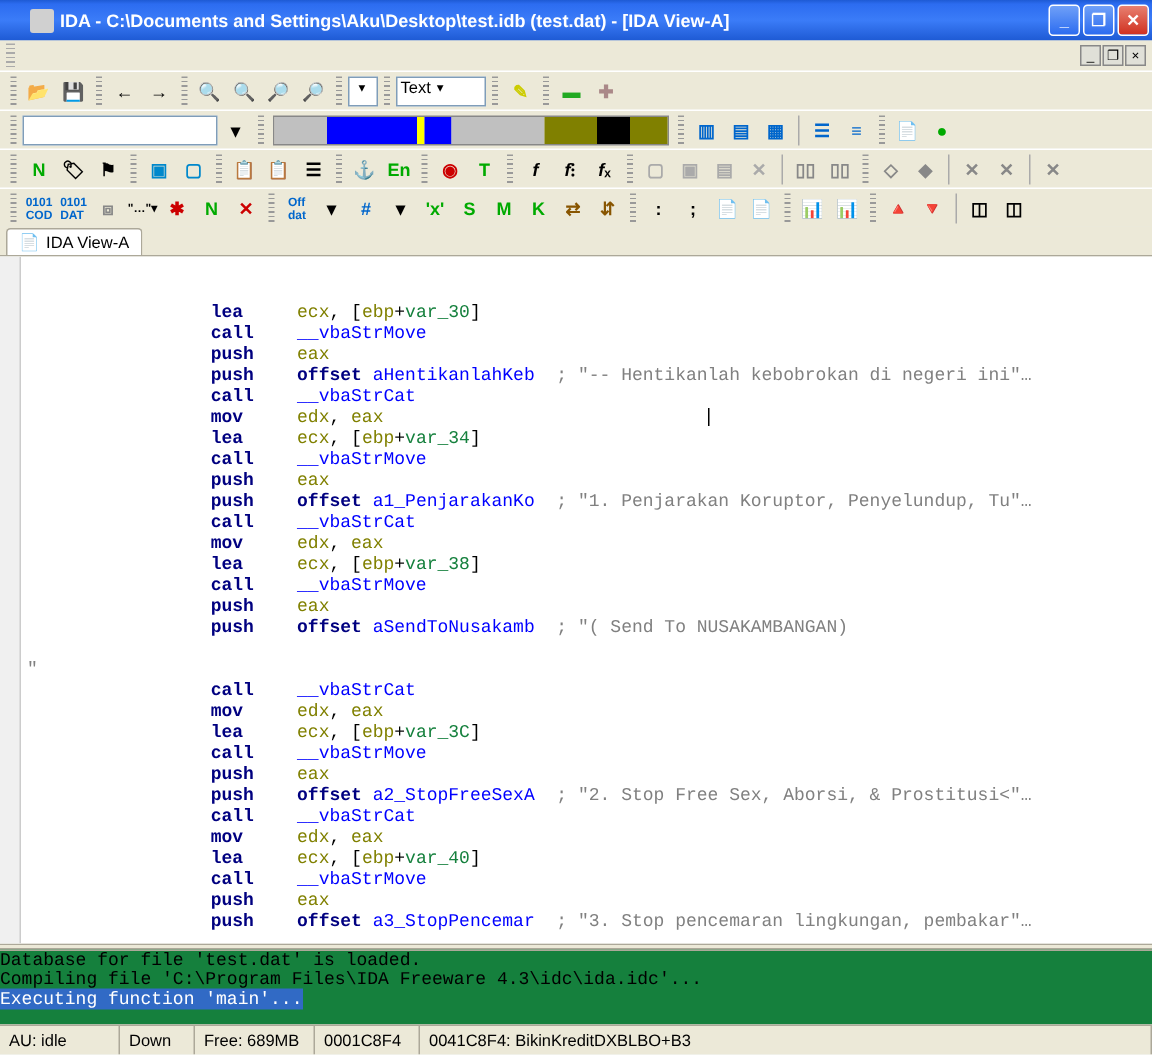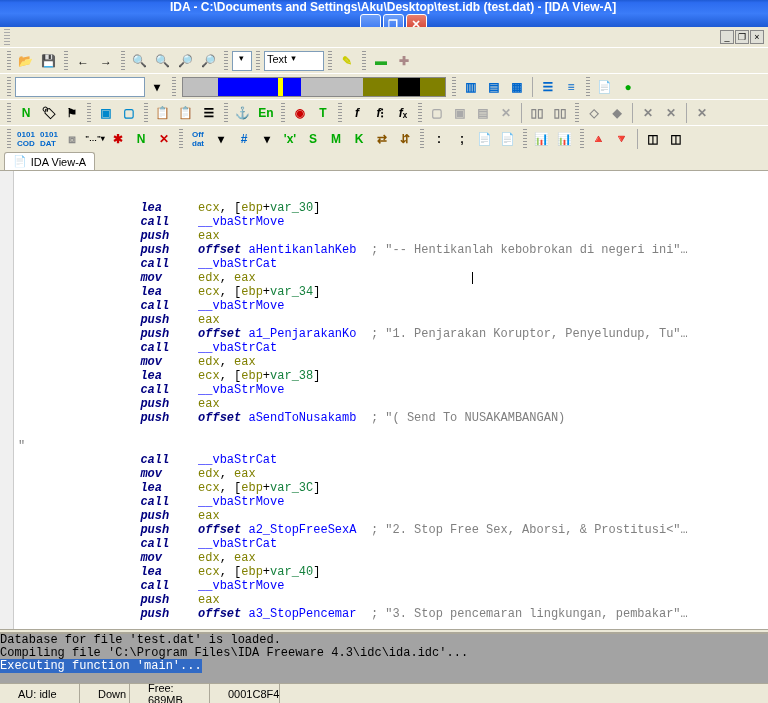--- a/index.html
+++ b/index.html
@@ -12,21 +12,20 @@
   display: flex; flex-direction: column;
 }
 
 .titlebar {
   height: 27px;
   background: linear-gradient(to bottom, #1e5ad4 0%, #2c6cf0 10%, #3b7cf8 50%, #1e5ad4 100%);
   color: #fff;
   display: flex; align-items: center;
   padding: 0 2px 0 20px;
   font-size: 12px;
-  flex-direction: column;
 }
 .titlebar .icon { width: 16px; height: 16px; background: #d0d0d0; border-radius: 2px; margin-right: 4px; }
 .titlebar .title { flex: 1; font-weight: bold; }
 .winbtns { display: flex; gap: 2px; }
 .winbtn { width: 21px; height: 21px; background: linear-gradient(#6fa0f8,#2c6cf0); border: 1px solid #fff; border-radius: 3px; display:flex;align-items:center;justify-content:center;color:#fff;font-weight:bold;font-size:11px;}
 .winbtn.close { background: linear-gradient(#e88070,#d03020); }
 
 .menubar {
   height: 20px;
   display: flex; align-items: center;
@@ -67,41 +66,41 @@
   overflow: auto;
   font-family: "Courier New", monospace;
   font-size: 12px;
   line-height: 14px;
   padding: 2px 0 2px 4px;
   white-space: pre;
   position: relative;
 }
 .disasm .gutter { position:absolute; left:0; top:0; bottom:0; width:14px; background:#f0f0f0; border-right:1px solid #ccc;}
 .disasm .line { padding-left: 14px; }
-.t-navy { color:#000080; font-weight:bold;font-style:italic;}
+.t-navy { color:#000080; font-weight:bold;}
 .t-olive { color:#808000;}
 .t-blue { color:#0000ff;}
 .t-olive2 { color:#15803d;}
 .t-gray { color:#808080;}
 .caret { display:inline-block; width:1px; height:12px; background:#000; vertical-align:middle;}
 
 .splitter { height:4px; background:#ece9d8; border-top:1px solid #aca899; border-bottom:1px solid #aca899;}
 .output {
   height: 50px;
-  background:#a3a3a3;
+  background:#15803d;
   font-family:"Courier New",monospace;
   font-size:12px;
   line-height:13px;
   overflow:auto;
   border-top:1px solid #aca899;
 }
 .output .sel { background:#316ac5; color:#fff;}
 
 .statusbar { height:20px; background:#ece9d8; border-top:1px solid #aca899; display:flex; align-items:center; font-size:11px;}
-.statcell { height:100%; padding:2px 18px; border-right:1px solid #aca899; display:flex;align-items:center;}
+.statcell { height:100%; padding:2px 6px; border-right:1px solid #aca899; display:flex;align-items:center;}
 </style>
 </head>
 <body>
 
 <div class="titlebar">
   <div class="icon"></div>
   <div class="title">IDA - C:\Documents and Settings\Aku\Desktop\test.idb (test.dat) - [IDA View-A]</div>
   <div class="winbtns">
     <div class="winbtn">_</div>
     <div class="winbtn">❐</div>
@@ -265,13 +264,14 @@
     <div>Database for file 'test.dat' is loaded.</div>
     <div>Compiling file 'C:\Program Files\IDA Freeware 4.3\idc\ida.idc'...</div>
     <div><span class="sel">Executing function 'main'...                                                                                            </span></div>
   </div>
 
 <div class="statusbar">
   <div class="statcell" style="width:80px">AU: idle</div>
   <div class="statcell" style="width:50px">Down</div>
   <div class="statcell" style="width:80px">Free: 689MB</div>
   <div class="statcell" style="width:70px">0001C8F4</div>
+  <div class="statcell" style="flex:1">0041C8F4: BikinKreditDXBLBO+B3</div>
 </div>
 
 </body></html>

